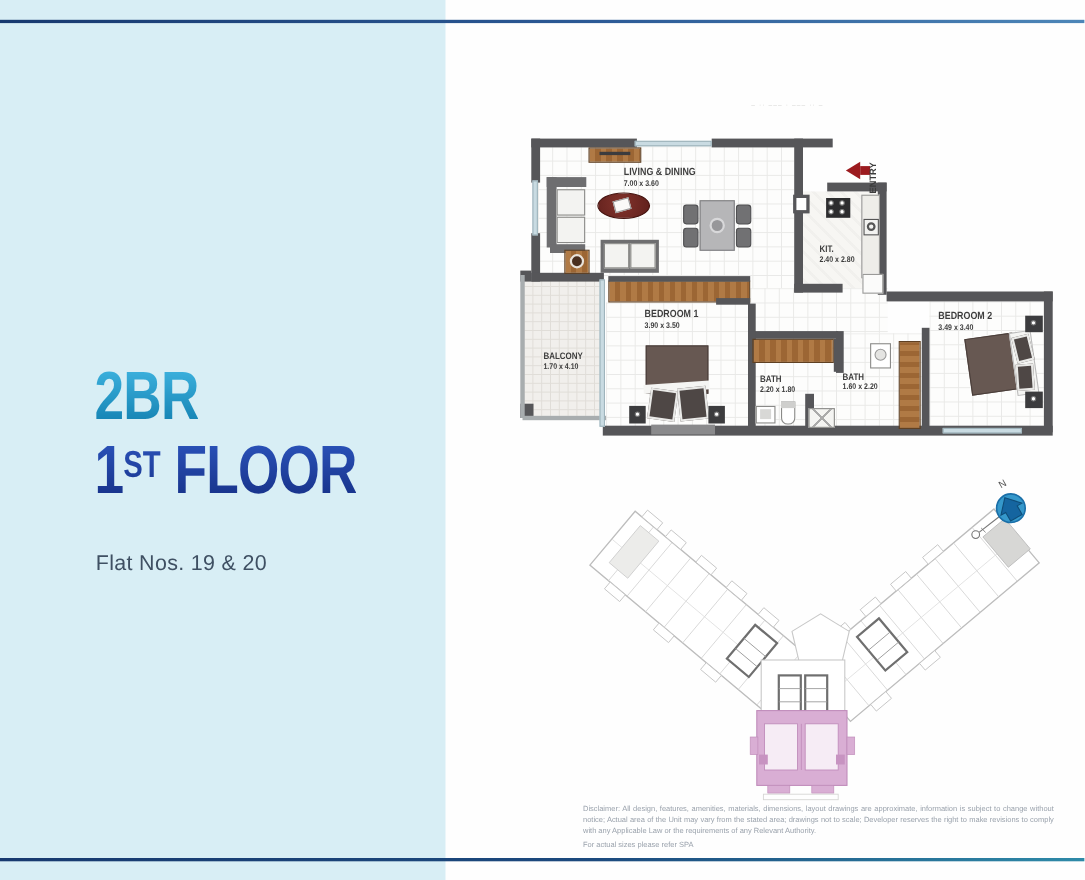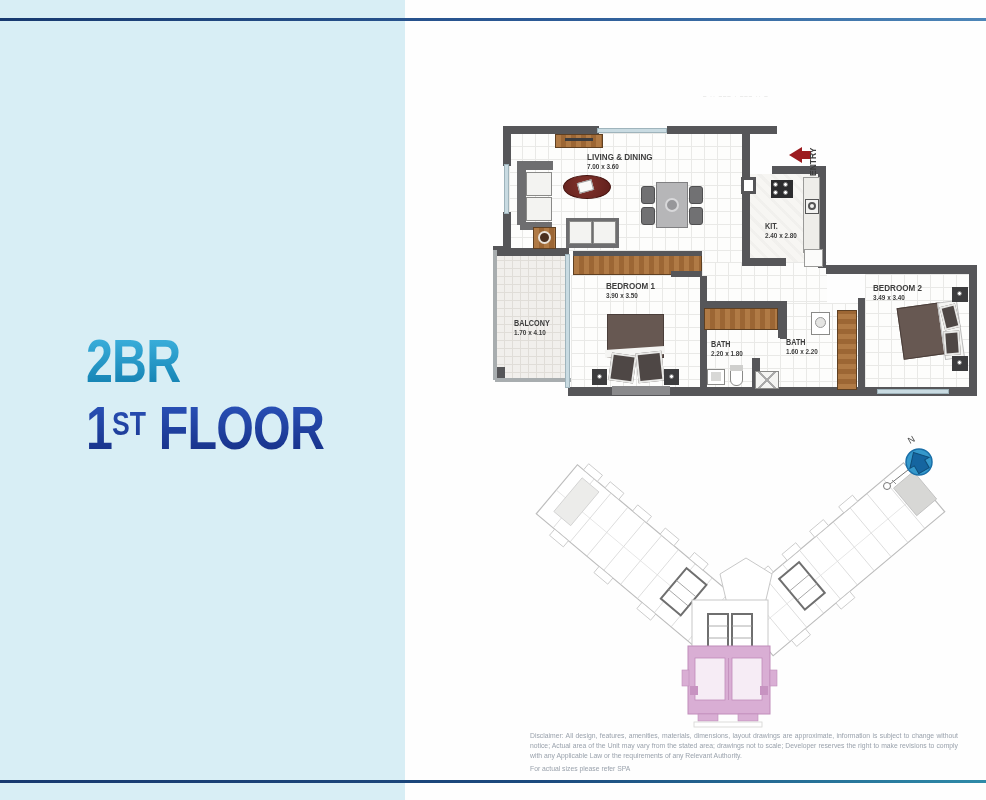--- a/index.html
+++ b/index.html
@@ -21,21 +21,21 @@
   @supports (-webkit-background-clip:text) {
     .t-2br { background:linear-gradient(180deg,#41b6e2 0%,#0f7cad 100%);
              -webkit-background-clip:text; background-clip:text; color:transparent; }
     .t-floor { background:linear-gradient(180deg,#2c55bd 0%,#152e84 100%);
              -webkit-background-clip:text; background-clip:text; color:transparent; }
   }
   .t-floor sup { font-size:55%; vertical-align:14px; letter-spacing:0; }
   .flat-nos { position:absolute; left:87px; top:501px; font-size:19.5px; color:#3f5063; letter-spacing:.3px; }
 
   
-  .plan { position:absolute; inset:0;margin-left:20px; }
+  .plan { position:absolute; inset:0; }
   .w   { position:absolute; background:#565659; }
   .win { position:absolute; background:#c9dbe2; border:1px solid #9fb4bc; }
   .floor { position:absolute; background-color:#fdfdfc;
            background-image:linear-gradient(#e9e9e7 1px,transparent 1px),
                             linear-gradient(90deg,#e9e9e7 1px,transparent 1px);
            background-size:13px 13px; }
   .floor-balc { position:absolute; background-color:#f1efec;
            background-image:linear-gradient(#e0ddd8 1px,transparent 1px),
                             linear-gradient(90deg,#e0ddd8 1px,transparent 1px);
            background-size:8px 8px; }
@@ -66,20 +66,21 @@
 <body>
 
 <div class="page">
 
   <div class="left-panel"></div>
   <div class="rule-top"></div>
   <div class="rule-bottom"></div>
 
   <div class="headline t-2br">2BR</div>
   <div class="headline t-floor"><span>1</span><sup>ST</sup><span> FLOOR</span></div>
+  <div class="flat-nos">Flat Nos. 19 &amp; 20</div>
 
   <div class="plan">
 
     <div class="watermark">– ·· ––– · ––– ·· –</div>
 
     <div class="floor" style="left:489px;top:133px;width:233px;height:129px"></div>
     <div class="floor-kit" style="left:729px;top:174px;width:70px;height:94px"></div>
     <div class="floor" style="left:682px;top:262px;width:125px;height:41px"></div>
     <div class="floor" style="left:551px;top:275px;width:131px;height:113px"></div>
     <div class="floor" style="left:682px;top:303px;width:156px;height:85px"></div>

